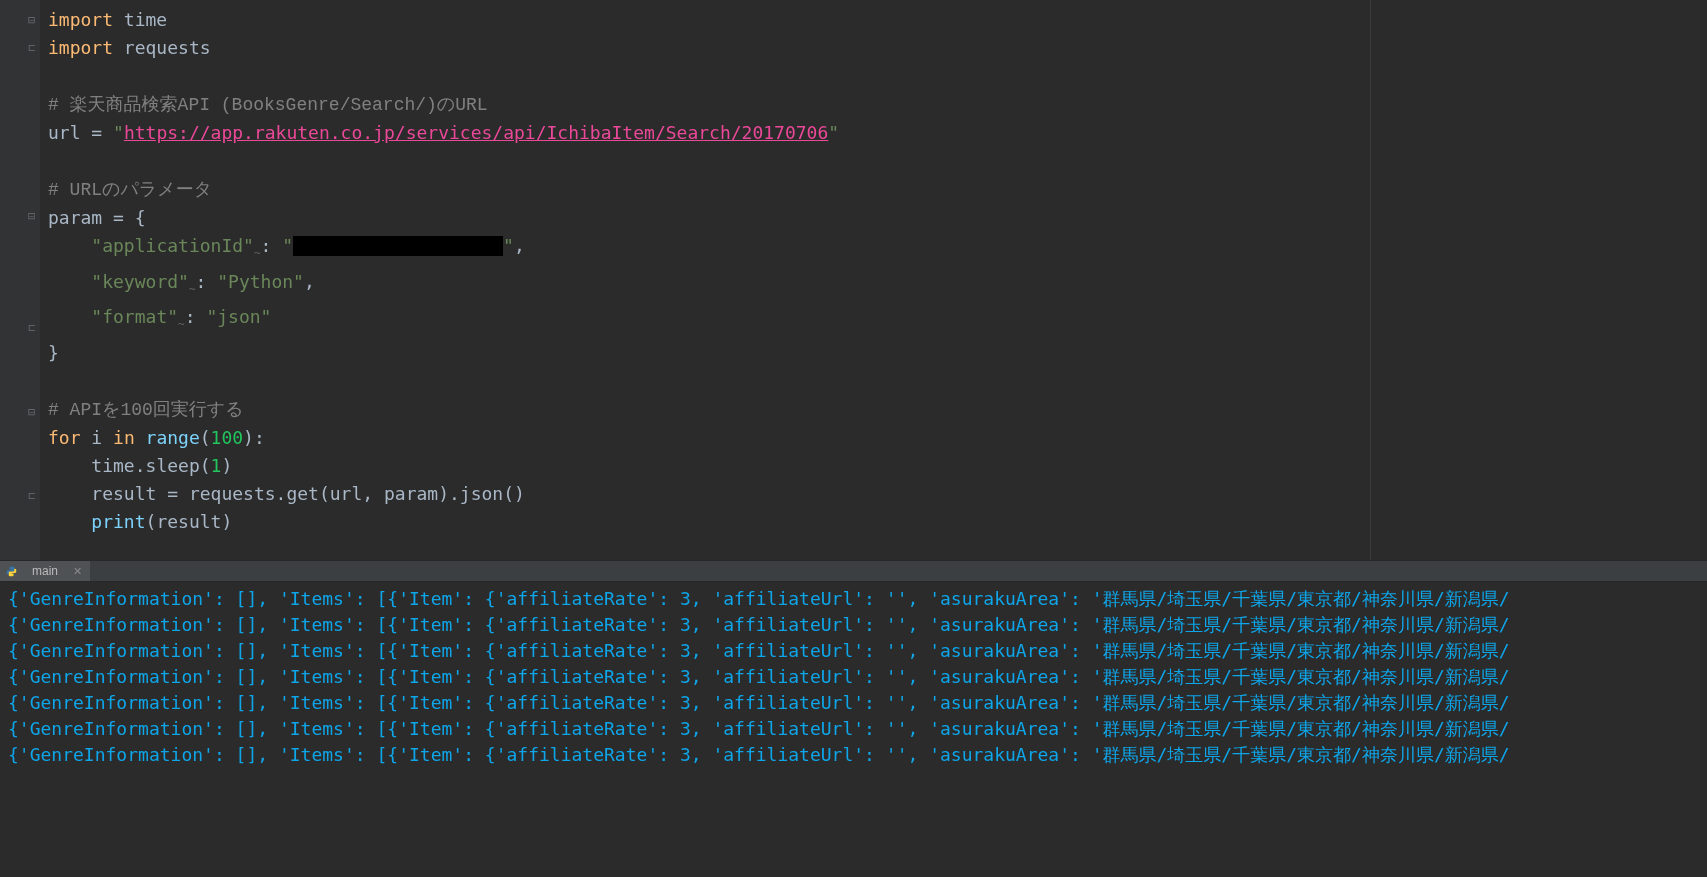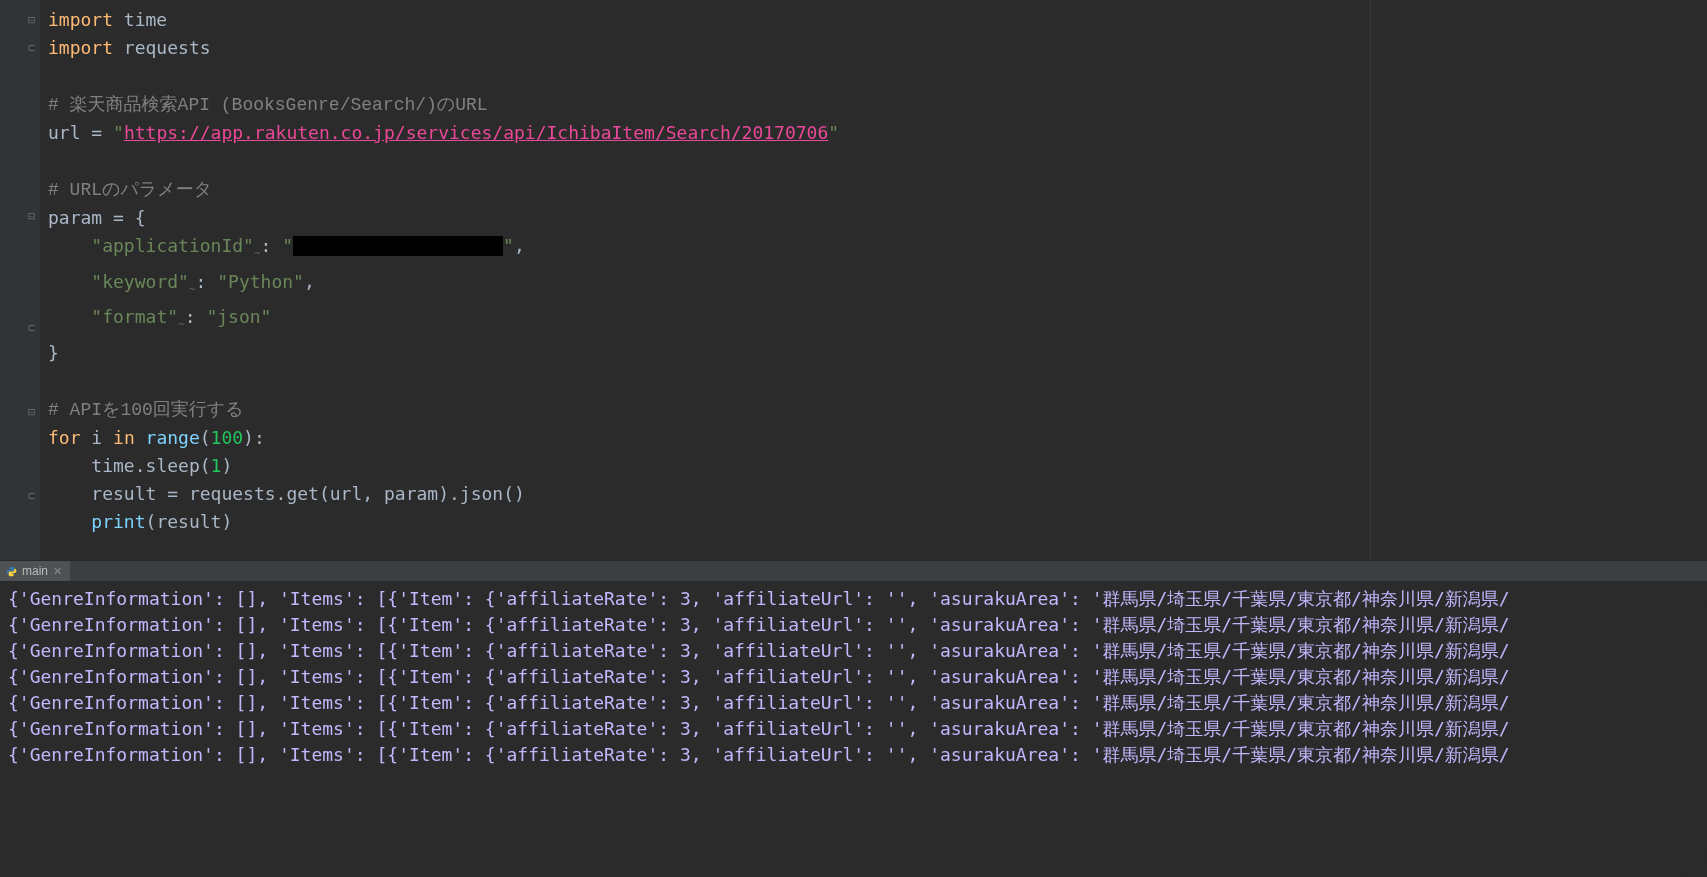--- a/index.html
+++ b/index.html
@@ -82,35 +82,35 @@
     font-size: 12px;
     font-family: -apple-system, "Segoe UI", sans-serif;
   }
   .run-tab {
     background: #4e5254;
     height: 100%;
     display: flex;
     align-items: center;
     padding: 0 8px 0 6px;
     color: #bbbbbb;
-    gap: 5px;
+    gap: 15px;
   }
   .run-tab .pyicon {
     width: 11px; height: 11px;
     display: inline-block;
   }
   .run-tab .close {
     color: #8a8a8a;
     font-size: 11px;
   }
 
   .console {
     flex: 1 1 auto;
     background: #2b2b2b;
-    color: #c4b5fd;
+    color: #0ea5e9;
     white-space: pre;
     overflow: hidden;
     padding: 4px 0 0 8px;
     font-size: 18px;
     line-height: 26px;
     border-radius: 25px;
   }
 </style>
 </head>
 <body>

